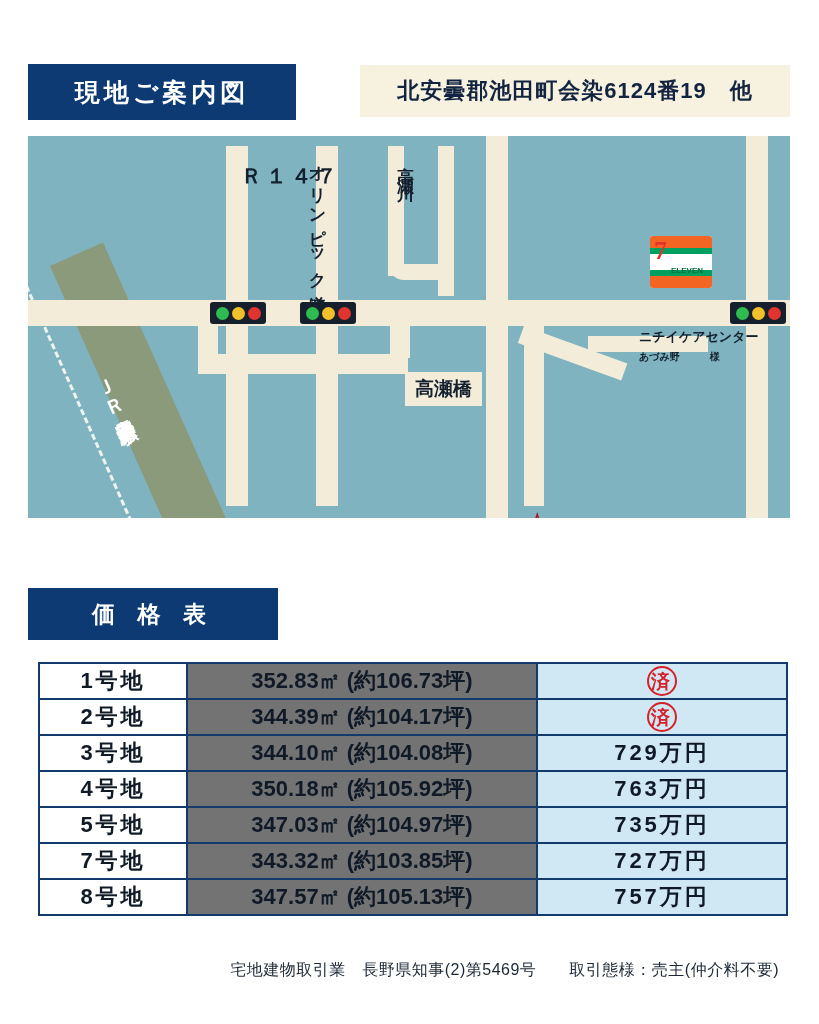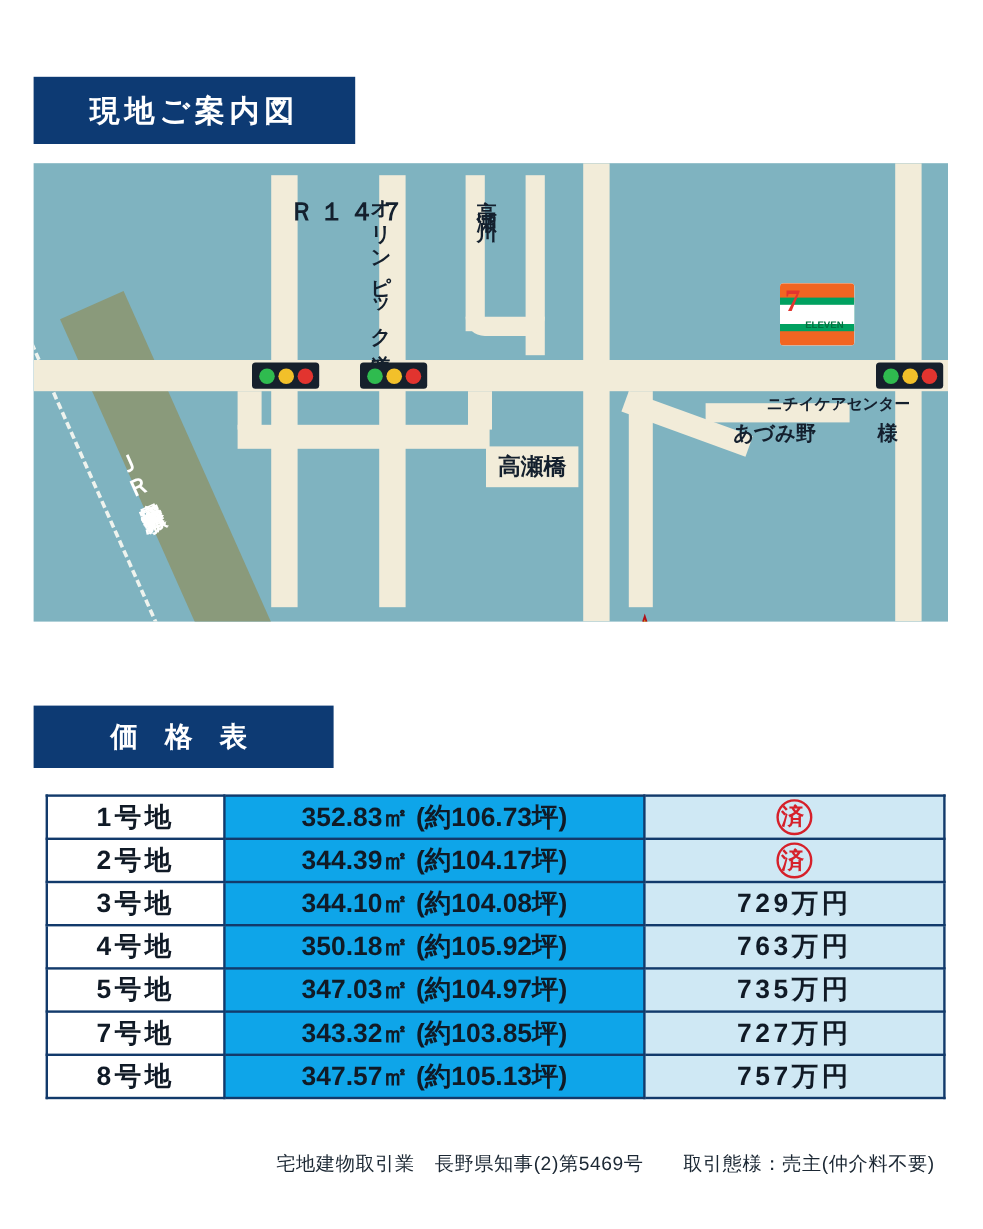--- a/index.html
+++ b/index.html
@@ -184,21 +184,21 @@
     border: 2px solid #123a6b;
     height: 36px;
     text-align: center;
     font-size: 22px;
     font-weight: bold;
     color: #101a26;
     padding: 0;
     font-family: "Liberation Sans", sans-serif;
   }
   td.c-lot { width: 148px; background: #ffffff; letter-spacing: 3px; }
-  td.c-area { width: 350px; background: #0ea5e9; letter-spacing: 0px; }
+  td.c-area { width: 350px; background: #737373; letter-spacing: 0px; }
   td.c-price { width: 250px; background: #cfe8f4; letter-spacing: 3px; }
   .sold {
     display: inline-block;
     width: 30px; height: 30px;
     line-height: 27px;
     border: 2px solid #d6202a;
     border-radius: 50%;
     color: #d6202a;
     font-size: 19px;
     font-weight: bold;
@@ -212,20 +212,21 @@
     letter-spacing: 0.5px;
   }
 </style>
 </head>
 <body>
 
 <div class="page">
 
   <div class="header-row">
     <div class="title-banner">現地ご案内図</div>
+    <div class="address-banner">北安曇郡池田町会染6124番19　他</div>
   </div>
 
   <div class="map">
 
     <div class="rail"></div>
     <div class="rail-dash"></div>
     <div class="rail-label">ＪＲ安曇追分駅</div>
 
     <div class="road" style="left:0px; top:164px; width:762px; height:26px;"></div>
 
@@ -246,21 +247,21 @@
     <div class="road" style="left:496px; top:190px; width:110px; height:18px; transform:rotate(20deg); transform-origin:left top;"></div>
     <div class="road" style="left:560px; top:200px; width:120px; height:16px;"></div>
 
     <div class="hlabel" style="left:180px; top:26px; font-size:21px; letter-spacing:4px;">Ｒ１４７</div>
     <div class="vlabel" style="left:278px; top:18px; font-size:17px;">オリンピック道路</div>
     <div class="vlabel" style="left:366px; top:18px; font-size:17px;">高 瀬 川</div>
 
     <div class="hlabel" style="left:344px; top:236px; font-size:19px; background:#f2ecd9; padding:4px 10px;">高瀬橋</div>
 
     <div class="hlabel" style="left:578px; top:192px; font-size:13px;">ニチイケアセンター</div>
-    <div class="hlabel" style="left:550px; top:214px; font-size:17px;">あづみ野　　　様</div>
+    <div class="hlabel" style="left:578px; top:214px; font-size:10px;">あづみ野　　　様</div>
 
     <div class="signal" style="left:182px; top:166px;">
       <i class="sg-g"></i>
         <i class="sg-y"></i>
         <i class="sg-r"></i>
     </div>
     <div class="signal" style="left:272px; top:166px;">
       <i class="sg-g"></i>
         <i class="sg-y"></i>
         <i class="sg-r"></i>

